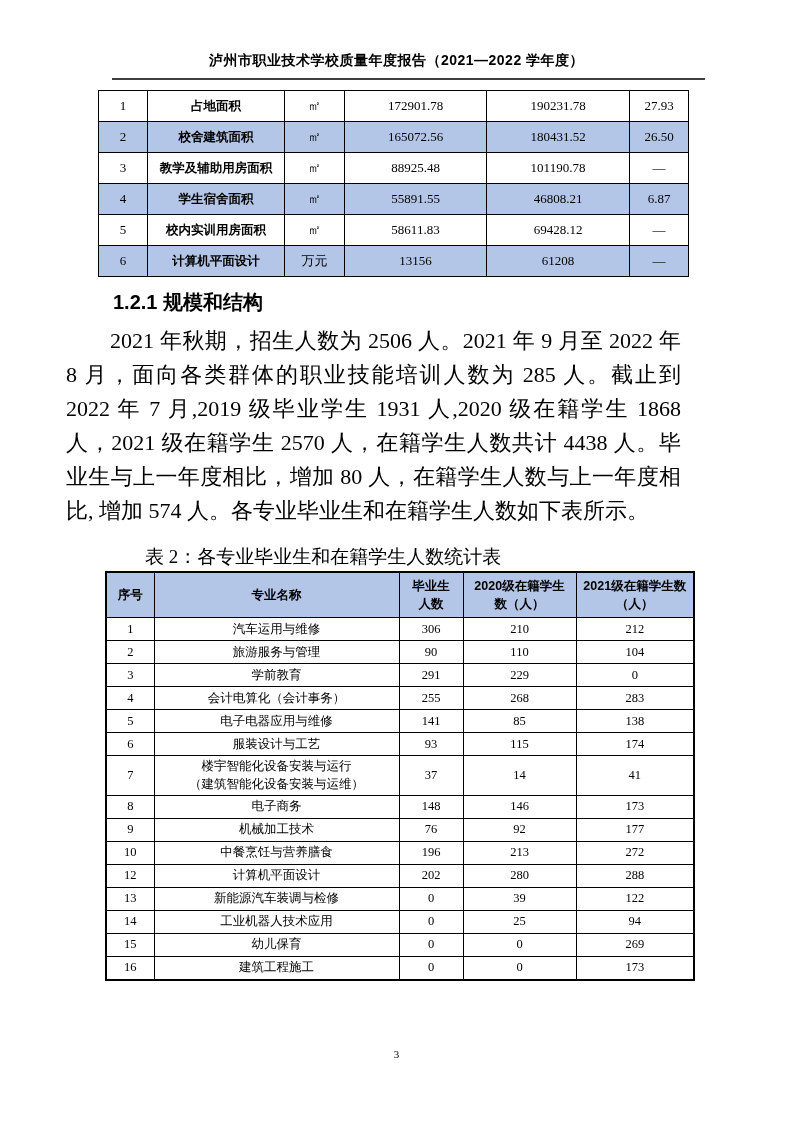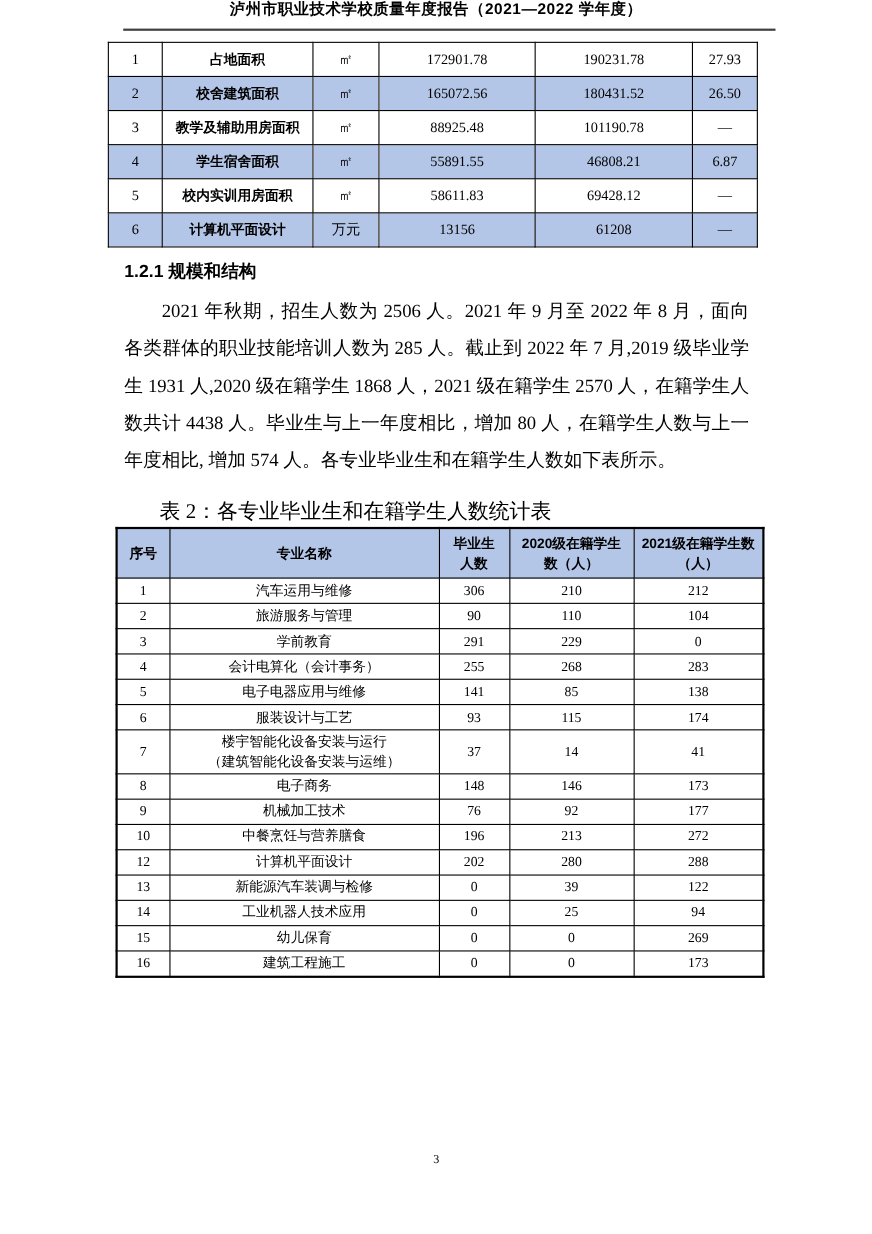--- a/index.html
+++ b/index.html
@@ -7,20 +7,21 @@
     position:relative;
     width:793px; height:1122px;
     margin:0 auto;
     background:#ffffff;
     color:#000;
     font-family:"Liberation Serif","DejaVu Serif",serif;
     overflow:hidden;
     box-sizing:border-box;
   }
   .doc-title {
+    padding-top:52px;
     text-align:center;
     font-family:"Liberation Sans","DejaVu Sans",sans-serif;
     font-weight:bold;
     font-size:14px;
     letter-spacing:0.5px;
   }
   .header-rule {
     margin:8px 0 0 112px;
     width:593px;
     border-bottom:2px solid #3f3f3f;
@@ -52,25 +53,25 @@
   .h2 {
     margin:16px 0 0 113px;
     font-family:"Liberation Sans","DejaVu Sans",sans-serif;
     font-weight:bold;
     font-size:19px;
   }
   .h3 {
     margin:12px 0 0 113px;
     font-family:"Liberation Sans","DejaVu Sans",sans-serif;
     font-weight:bold;
-    font-size:16px;
+    font-size:20px;
   }
   .body-para {
-    margin:8px 112px 0 113px;
-    font-size:17px;
+    margin:8px 112px 0 66px;
+    font-size:22px;
     line-height:34px;
     text-align:justify;
     text-indent:2em;
   }
   .caption {
     margin:16px 0 1px 145px;
     font-size:19px;
   }
   
   table.students {

